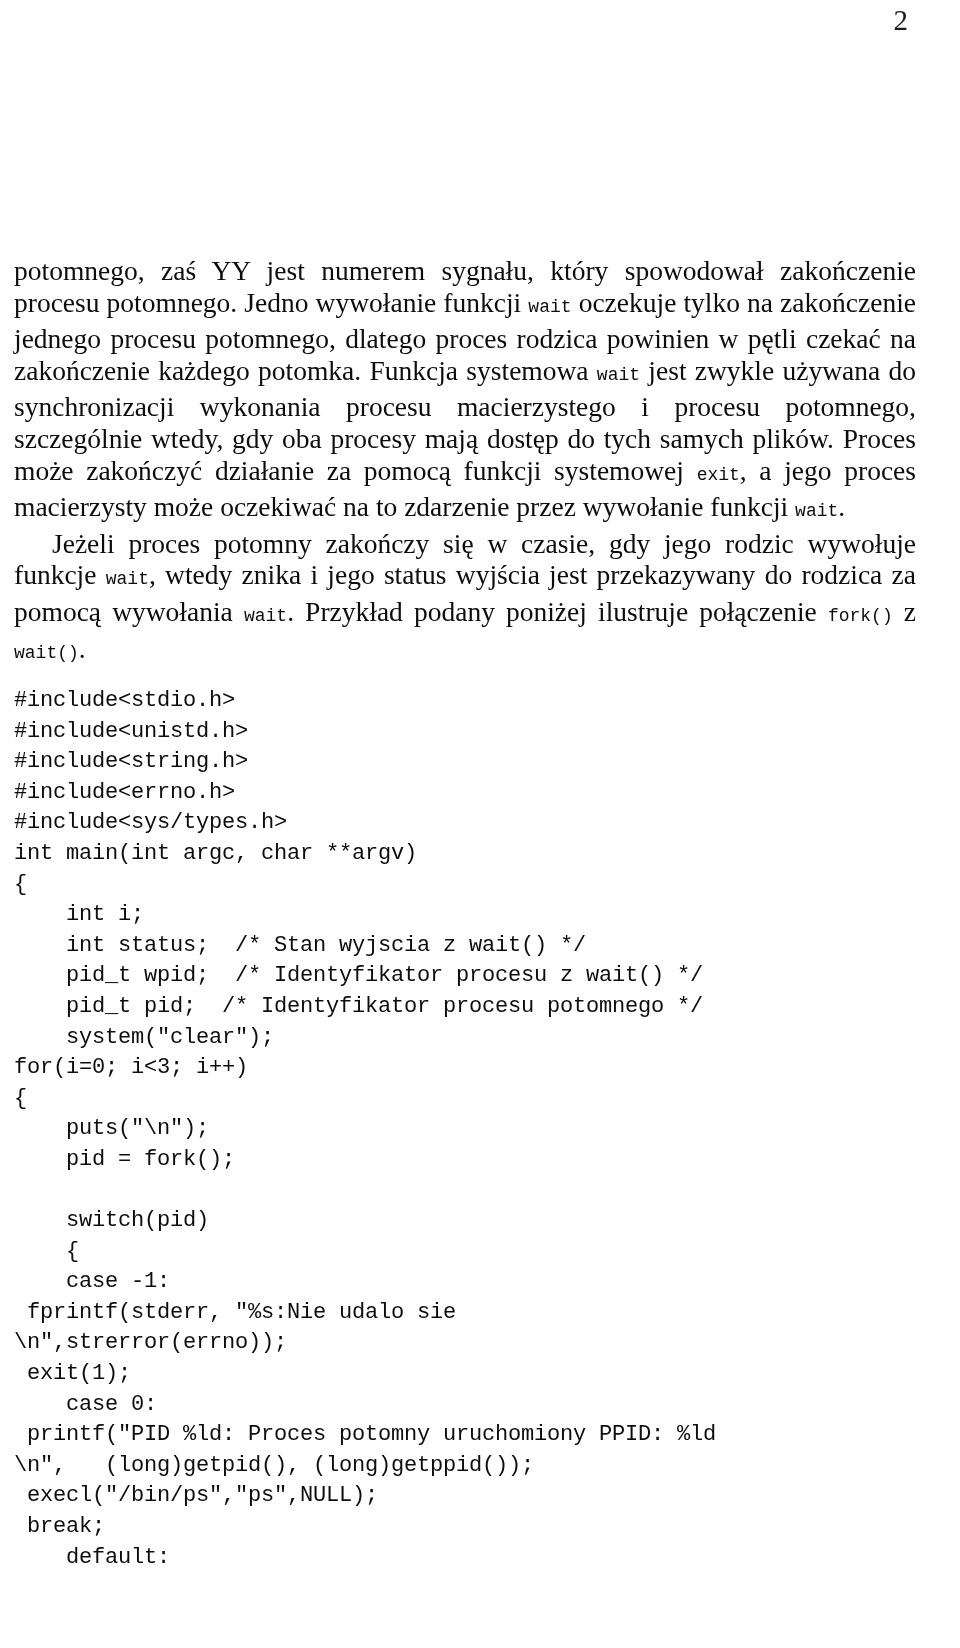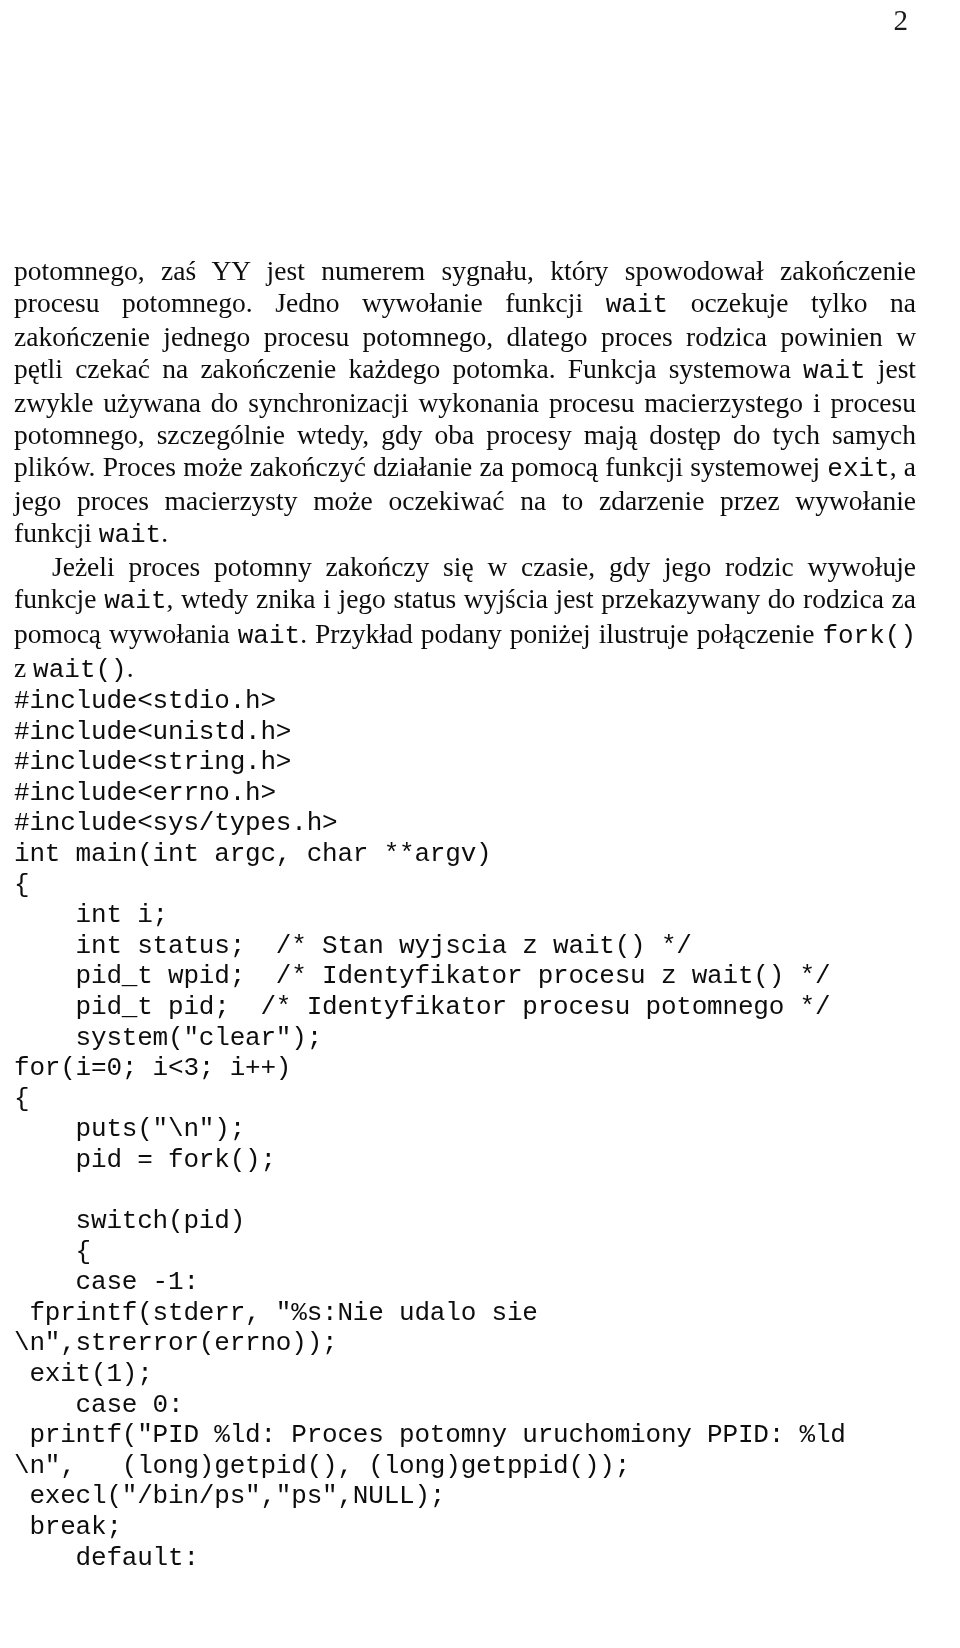--- a/index.html
+++ b/index.html
@@ -39,30 +39,30 @@
     margin: 0;
     color: #0d0d0d;
     -webkit-hyphens: none;
     hyphens: none;
   }
   .para.indent {
     text-indent: 38px;
   }
   .mono-inline {
     font-family: "Liberation Mono", "DejaVu Sans Mono", monospace;
-    font-size: 26px;
+    font-size: 18px;
     letter-spacing: 0px;
   }
   .code-block {
     position: absolute;
     left: 14px;
     top: 686px;
     width: 930px;
     font-family: "Liberation Mono", "DejaVu Sans Mono", monospace;
-    font-size: 26px;
+    font-size: 22px;
     line-height: 30.6px;
     white-space: pre;
     color: #0d0d0d;
     letter-spacing: -0.2px;
   }
   .code-line {
     white-space: pre;
     min-height: 30.6px;
   }
 </style>

